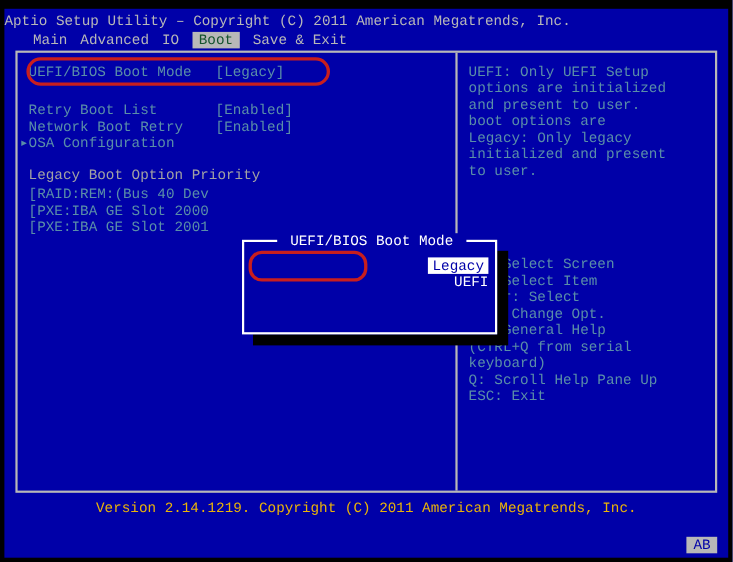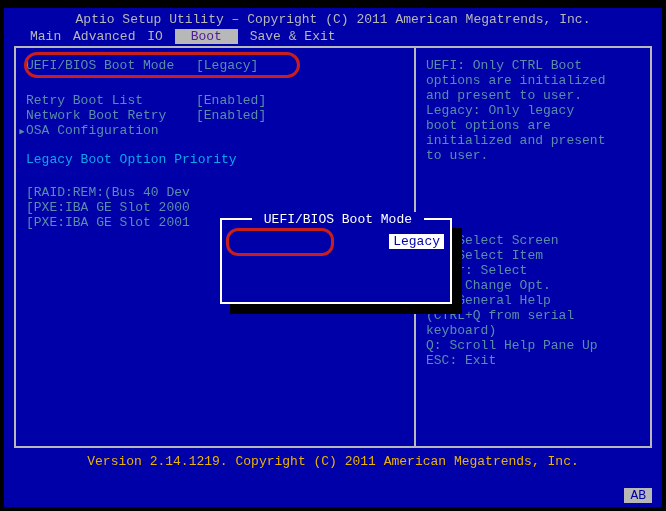--- a/index.html
+++ b/index.html
@@ -21,33 +21,32 @@
   }
   .bios {
     background: #0000a8;
     color: #fff;
     width: 100%;
     height: 100%;
     position: relative;
   }
   .title {
     color: #b8b8b8;
-    text-align: center;
     padding: 4px 0 2px 0;
     font-family: Liberation Mono, monospace;
   }
   .tabs {
     color: #b8b8b8;
     padding: 0 0 2px 26px;
   }
   .tabs span { margin-right: 4px; }
   .tab-active {
     background: #b8b8b8;
-    color: #4c1d95;
-    padding: 0 16px;
+    color: #14532d;
+    padding: 0 6px;
   }
   .frame {
     border: 2px solid #b8b8b8;
     margin: 0 10px;
     height: 402px;
     display: flex;
     position: relative;
   }
   .left {
     flex: 0 0 398px;
@@ -61,21 +60,21 @@
   }
   .right {
     flex: 1;
     color: #5a8ea8;
     padding: 10px 8px 4px 10px;
   }
   .row { display: flex; white-space: pre; }
   .lbl { display: inline-block; width: 170px; }
   .val { color: #5a8ea8; }
   .arrow { position: absolute; left: 2px; }
-  .section { color: #0ea5e9; margin-top: 14px; margin-bottom: 18px; }
+  .section { color: #a3a3a3; margin-top: 14px; margin-bottom: 2px; }
   .hl-frame {
     position: absolute;
     border: 3px solid #c81e1e;
     border-radius: 14px;
     pointer-events: none;
   }
   .hl1 { left: 8px; top: 4px; width: 276px; height: 26px; }
   .popup-shadow {
     position: absolute;
     background: #000;
@@ -172,25 +171,25 @@
         <div class="section">Legacy Boot Option Priority</div>
         <div class="row">[RAID:REM:(Bus 40 Dev</div>
         <div class="row">[PXE:IBA GE Slot 2000</div>
         <div class="row">[PXE:IBA GE Slot 2001</div>
       </div>
 
       <div class="divider"></div>
 
       <div class="right">
         <div class="help">
-          <div>UEFI: Only CTRL Boot</div>
+          <div>UEFI: Only UEFI Setup</div>
           <div>options are initialized</div>
           <div>and present to user.</div>
+          <div>boot options are</div>
           <div>Legacy: Only legacy</div>
-          <div>boot options are</div>
           <div>initialized and present</div>
           <div>to user.</div>
         </div>
         <div style="height:70px"></div>
         <div class="help">
           <div class="help-line">    Select Screen</div>
           <div class="help-line">    Select Item</div>
           <div class="help-line">Enter: Select</div>
           <div class="help-line">+/-: Change Opt.</div>
           <div class="help-line">F1: General Help</div>
@@ -200,20 +199,21 @@
           <div class="help-line">ESC: Exit</div>
         </div>
       </div>
     </div>
 
     <div class="popup-shadow"></div>
     <div class="popup">
       <div class="popup-title"> UEFI/BIOS Boot Mode </div>
       <div class="popup-items">
         <div class="pop-sel">Legacy</div>
+        <div class="pop-item">UEFI</div>
       </div>
       <div class="hl2"></div>
     </div>
 
     <div class="footer">Version 2.14.1219. Copyright (C) 2011 American Megatrends, Inc.</div>
     <div class="ab">AB</div>
   </div>
 </div>
 
 </body></html>

